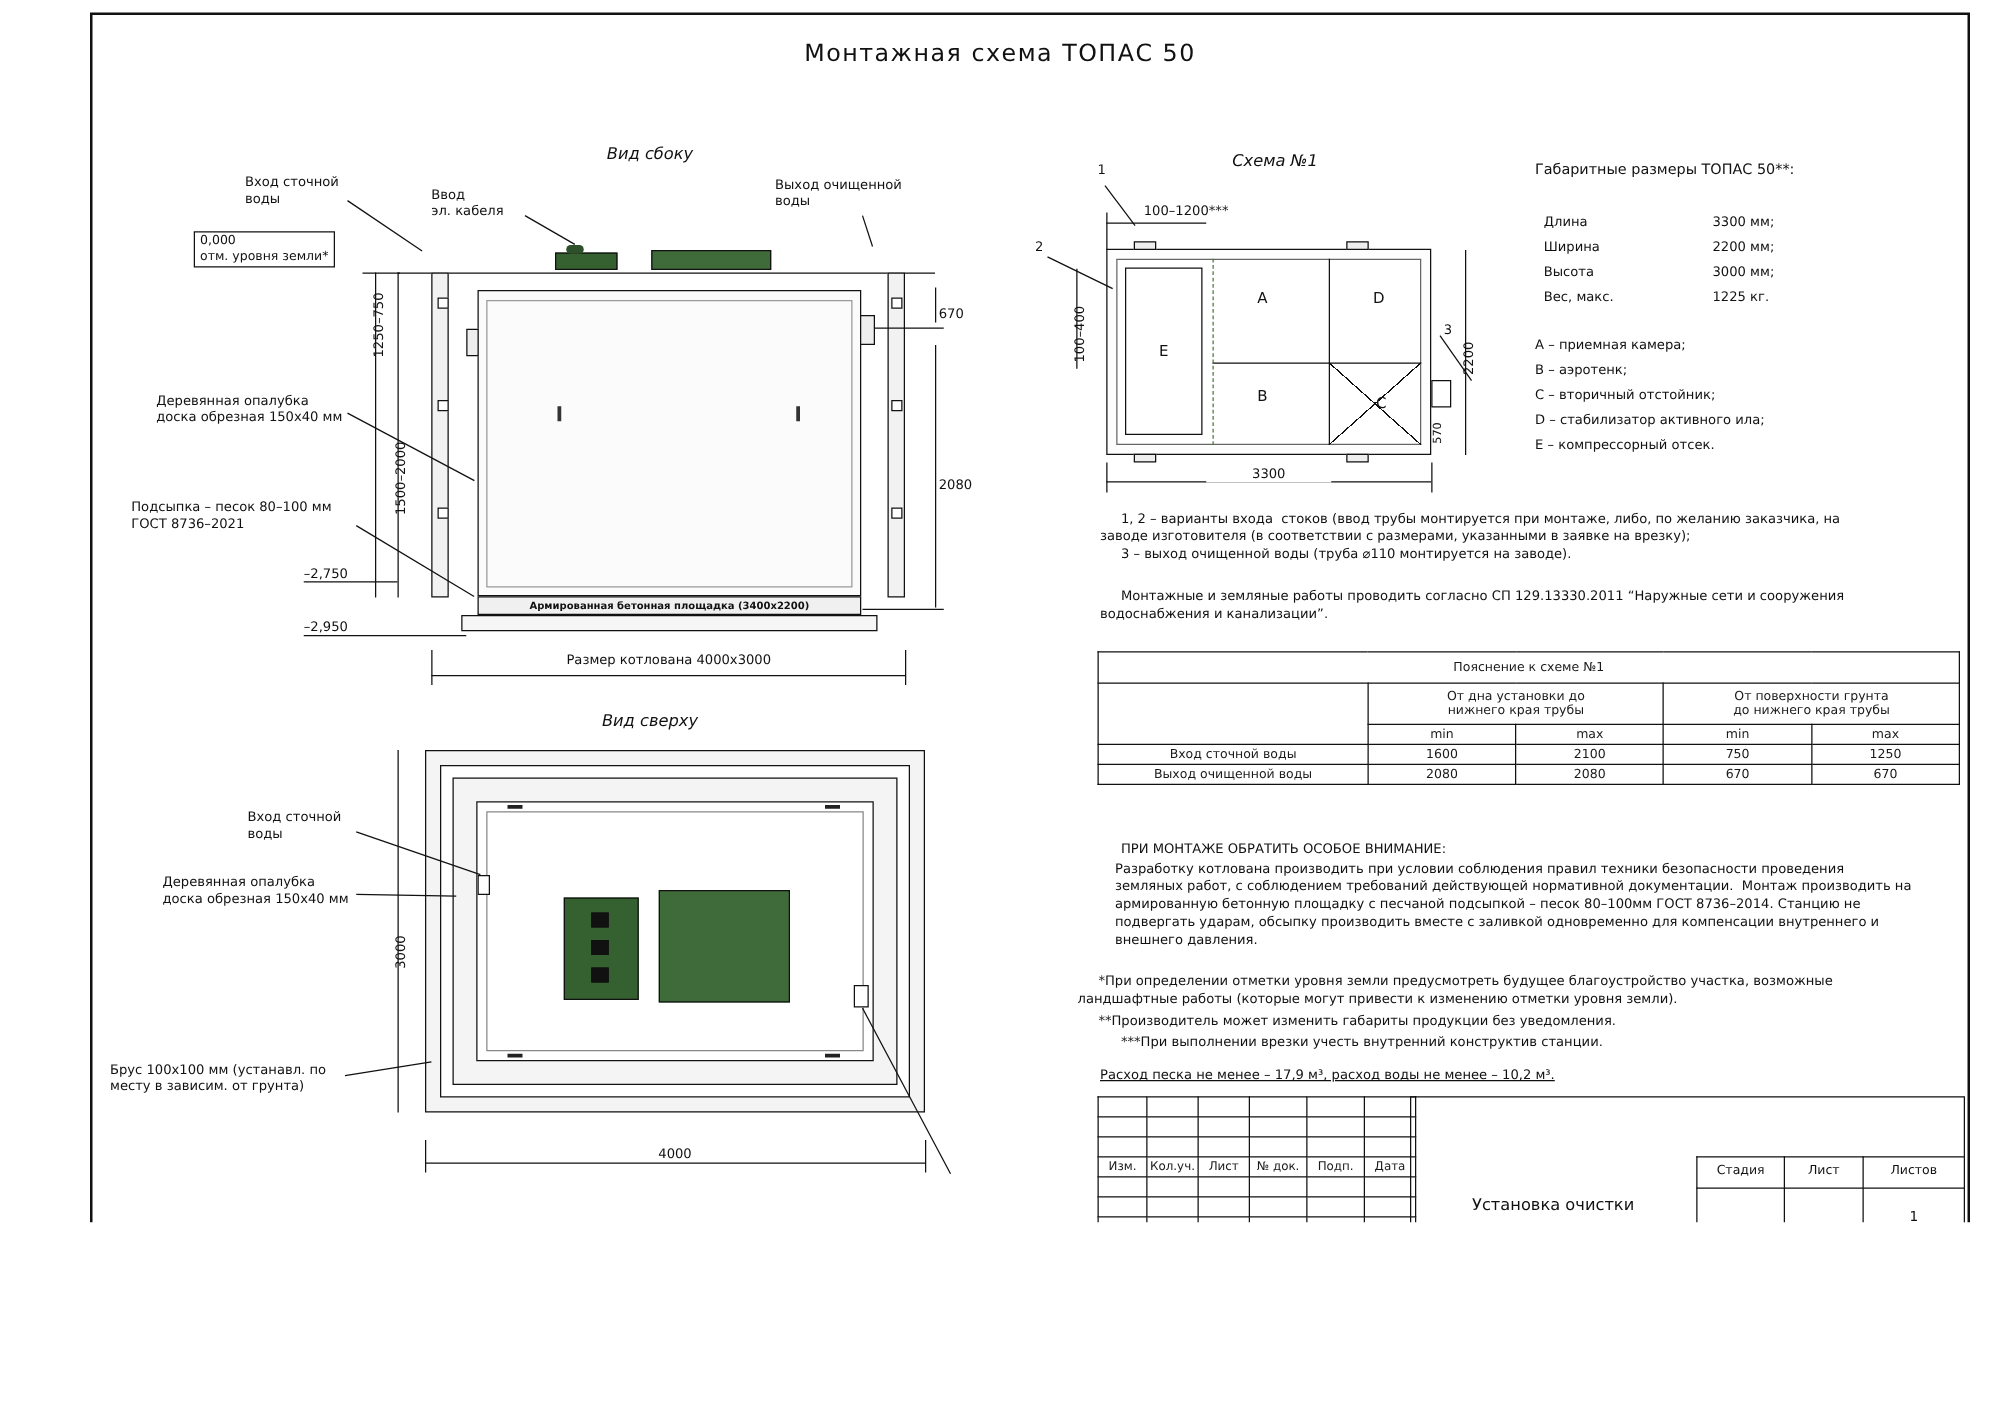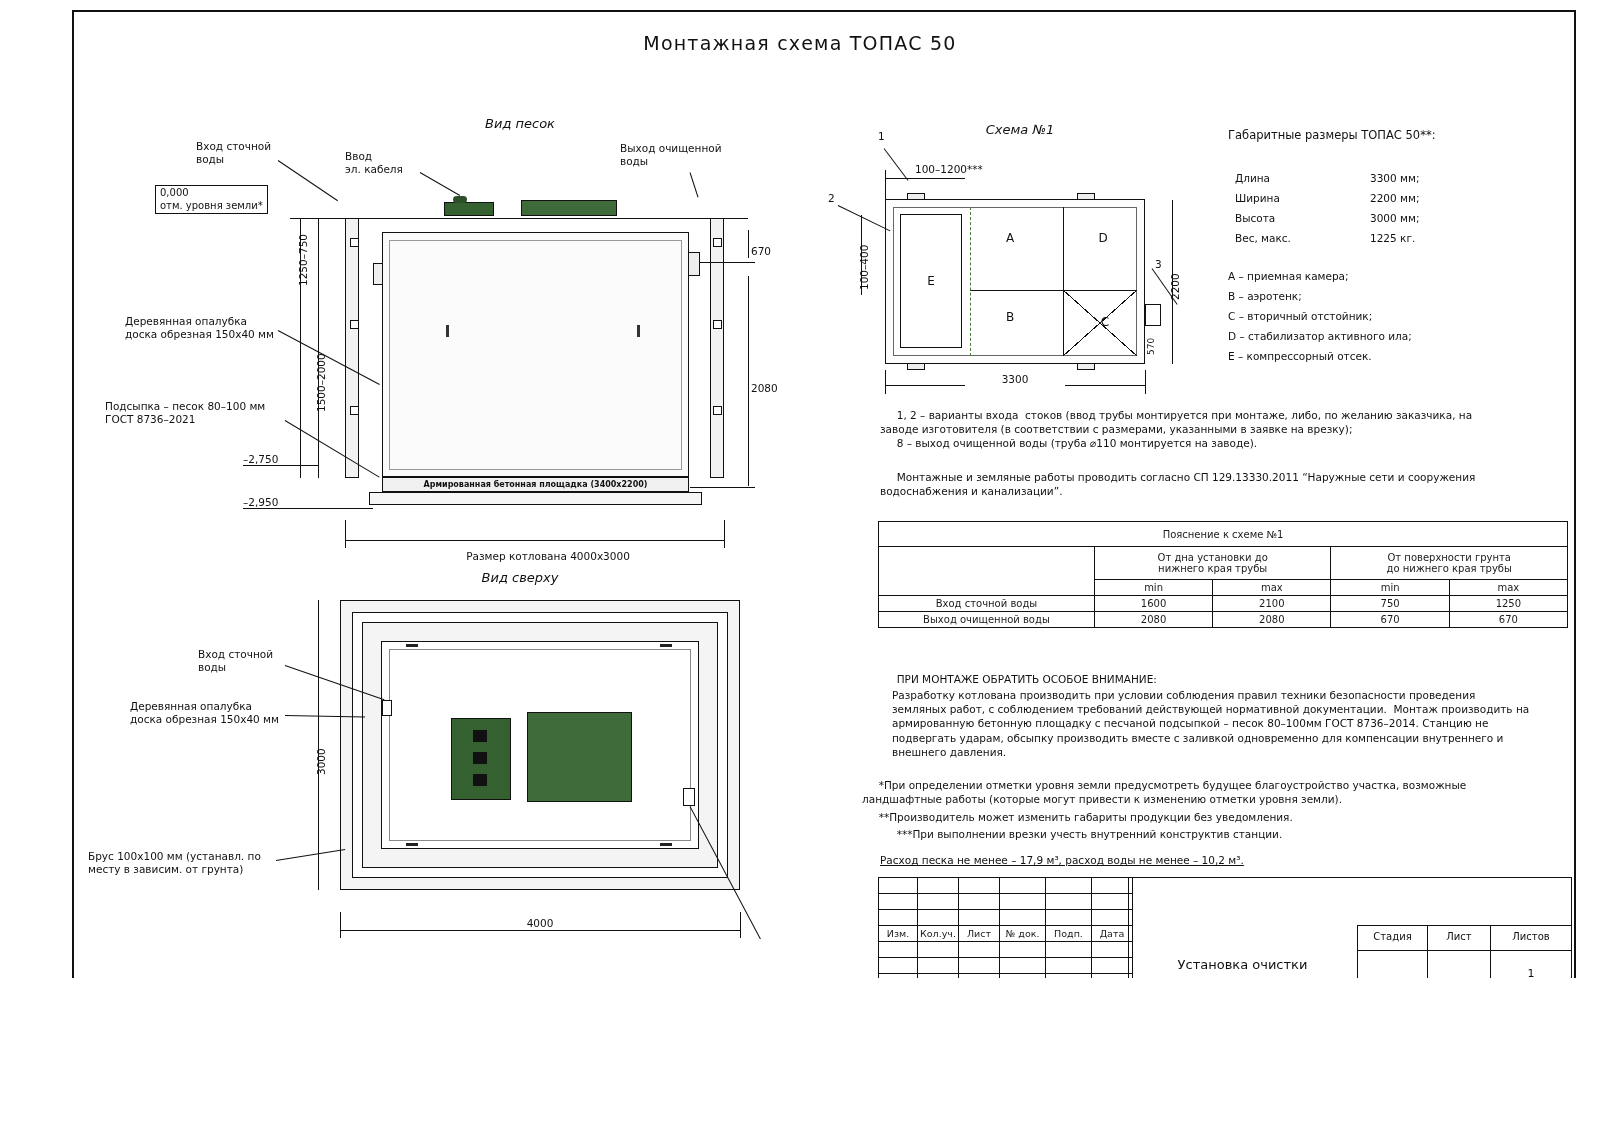--- a/index.html
+++ b/index.html
@@ -35,21 +35,21 @@
   .tb td{border:1px solid #111;font-size:9.5px;padding:0;height:15px;text-align:center;}
 </style>
 </head>
 <body>
 
 <div id="sheet">
   <div class="frame"></div>
 
   <div class="t title c" style="left:520px;top:32px;width:560px;">Монтажная схема ТОПАС 50</div>
 
-  <div class="t sub c" style="left:440px;top:116px;width:160px;">Вид песок</div>
+  <div class="t sub c" style="left:440px;top:116px;width:160px;">Вид сбоку</div>
 
   <div class="ln h1" style="left:318px;top:218px;width:430px;"></div>
 
   <div class="abs" style="left:318px;top:210px;width:430px;height:8px;"></div>
 
   <div class="box" style="left:345px;top:218px;width:14px;height:260px;background:#f2f2f2;"></div>
   <div class="box" style="left:710px;top:218px;width:14px;height:260px;background:#f2f2f2;"></div>
 
   <div class="box hatchlite" style="left:382px;top:232px;width:307px;height:245px;background:#fbfbfb;"></div>
   <div class="box" style="left:389px;top:240px;width:293px;height:230px;border-color:#999;"></div>
@@ -87,21 +87,21 @@
   <div class="ln h1" style="left:690px;top:487px;width:65px;"></div>
 
   <div class="ln h1" style="left:243px;top:465px;width:75px;"></div>
   <div class="t" style="left:243px;top:453px;">–2,750</div>
   <div class="ln h1" style="left:243px;top:508px;width:130px;"></div>
   <div class="t" style="left:243px;top:496px;">–2,950</div>
 
   <div class="ln h1" style="left:345px;top:540px;width:379px;"></div>
   <div class="ln v1" style="left:345px;top:520px;height:28px;"></div>
   <div class="ln v1" style="left:724px;top:520px;height:28px;"></div>
-  <div class="t c" style="left:408px;top:522px;width:280px;margin-top:28px;">Размер котлована 4000x3000</div>
+  <div class="t c" style="left:395px;top:522px;width:280px;">Размер котлована 4000x3000</div>
 
   <div class="t" style="left:196px;top:140px;">Вход сточной
 воды</div>
   <div class="ln" style="left:278px;top:160px;width:72px;height:1px;transform:rotate(34deg);transform-origin:left center;"></div>
   <div class="t" style="left:345px;top:150px;">Ввод
 эл. кабеля</div>
   <div class="ln" style="left:420px;top:172px;width:46px;height:1px;transform:rotate(30deg);transform-origin:left center;"></div>
   <div class="t" style="left:620px;top:142px;">Выход очищенной
 воды</div>
   <div class="ln" style="left:690px;top:172px;width:26px;height:1px;transform:rotate(72deg);transform-origin:left center;"></div>
@@ -221,21 +221,21 @@
   <div class="t" style="left:1370px;top:232px;">1225 кг.</div>
 
   <div class="t" style="left:1228px;top:270px;">A – приемная камера;</div>
   <div class="t" style="left:1228px;top:290px;">B – аэротенк;</div>
   <div class="t" style="left:1228px;top:310px;">C – вторичный отстойник;</div>
   <div class="t" style="left:1228px;top:330px;">D – стабилизатор активного ила;</div>
   <div class="t" style="left:1228px;top:350px;">E – компрессорный отсек.</div>
 
   <div class="para" style="left:880px;top:408px;width:690px;">     1, 2 – варианты входа  стоков (ввод трубы монтируется при монтаже, либо, по желанию заказчика, на
 заводе изготовителя (в соответствии с размерами, указанными в заявке на врезку);
-     8 – выход очищенной воды (труба ⌀110 монтируется на заводе).</div>
+     3 – выход очищенной воды (труба ⌀110 монтируется на заводе).</div>
   <div class="para" style="left:880px;top:470px;width:690px;">     Монтажные и земляные работы проводить согласно СП 129.13330.2011 “Наружные сети и сооружения
 водоснабжения и канализации”.</div>
 
   <table class="grid" style="left:878px;top:521px;width:690px;">
     <tbody>
         <tr>
       <td colspan="5" style="height:20px;">Пояснение к схеме №1</td>
     </tr>
     <tr>
       <td rowspan="2" style="width:190px;"></td>

